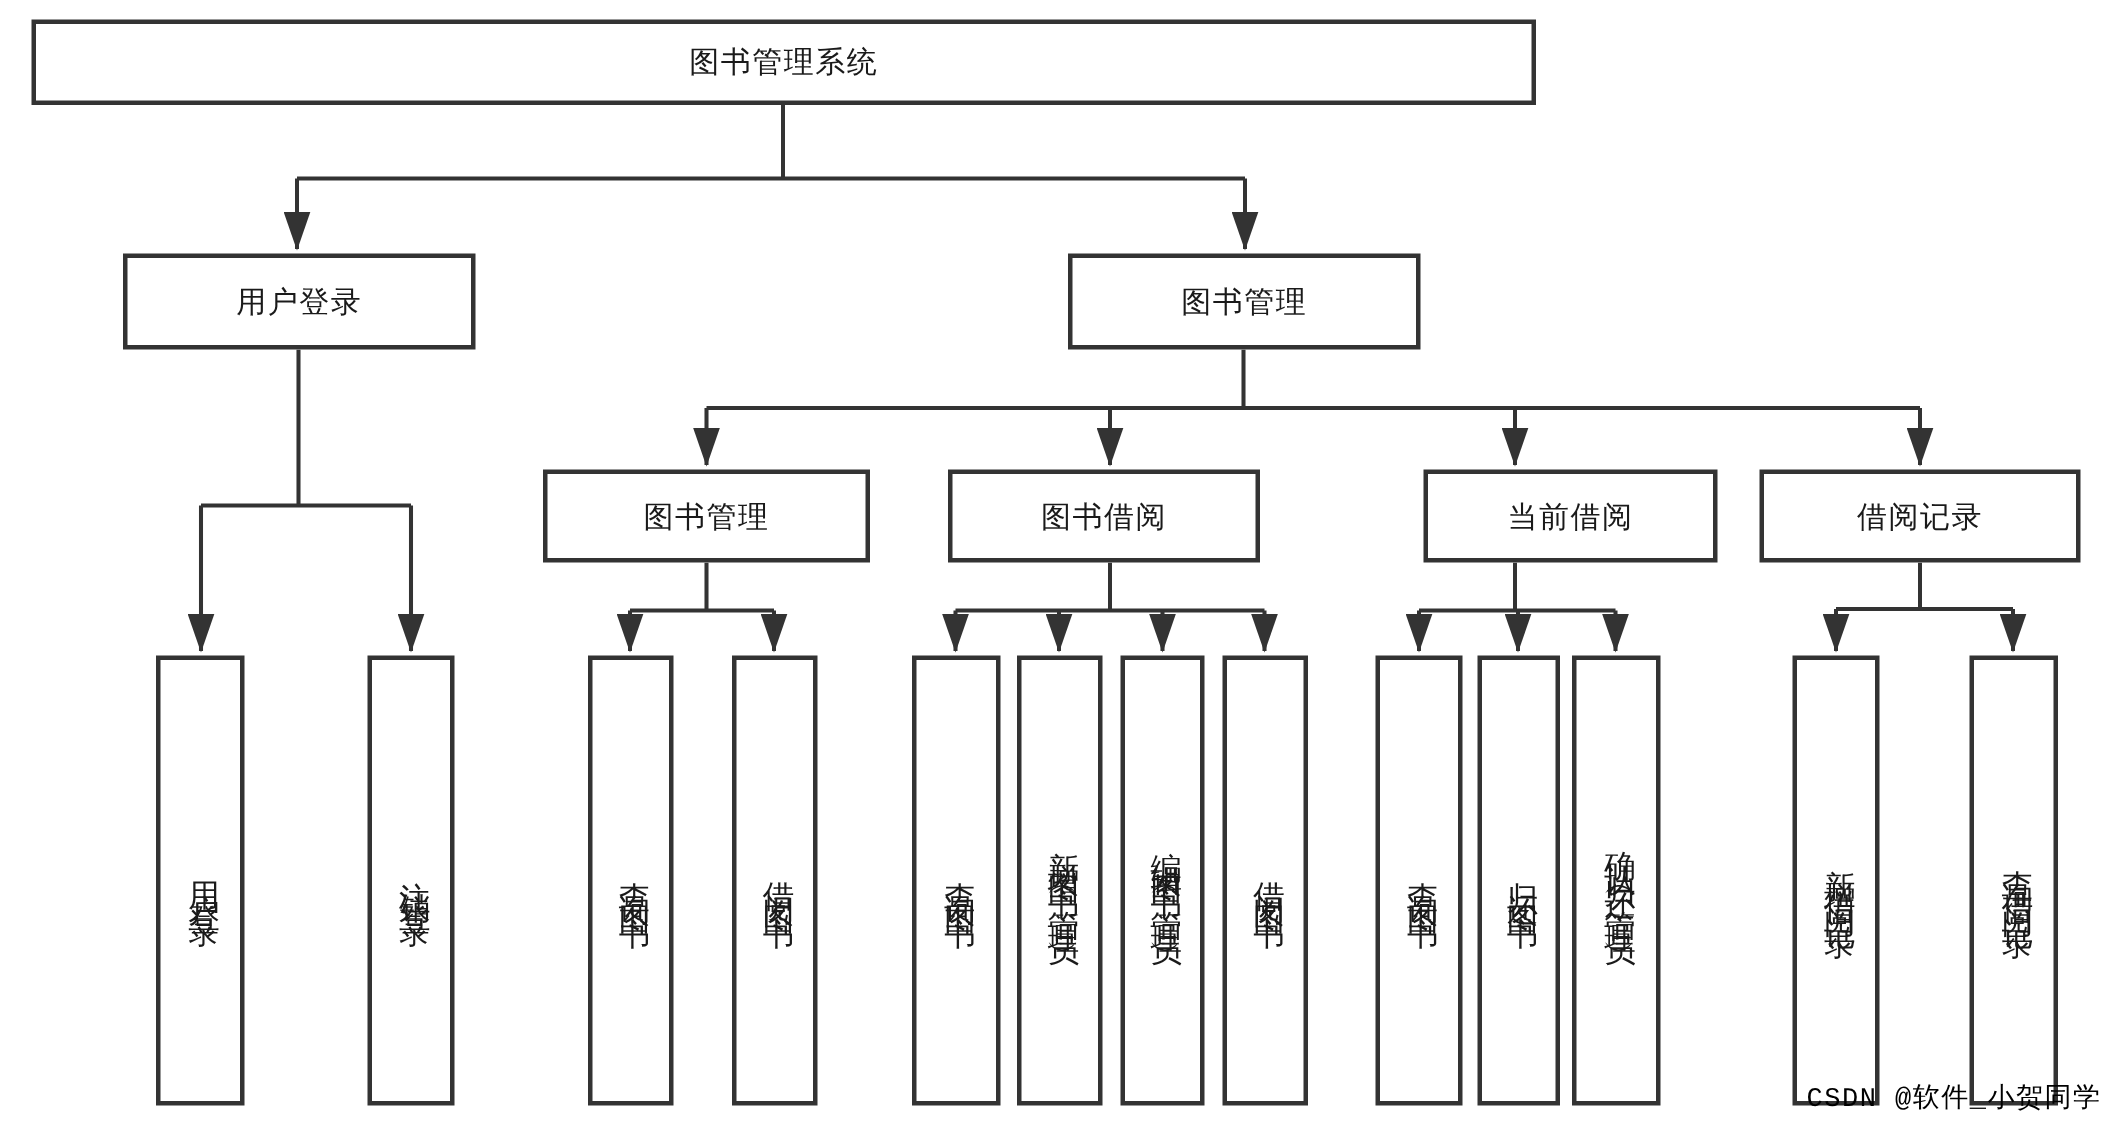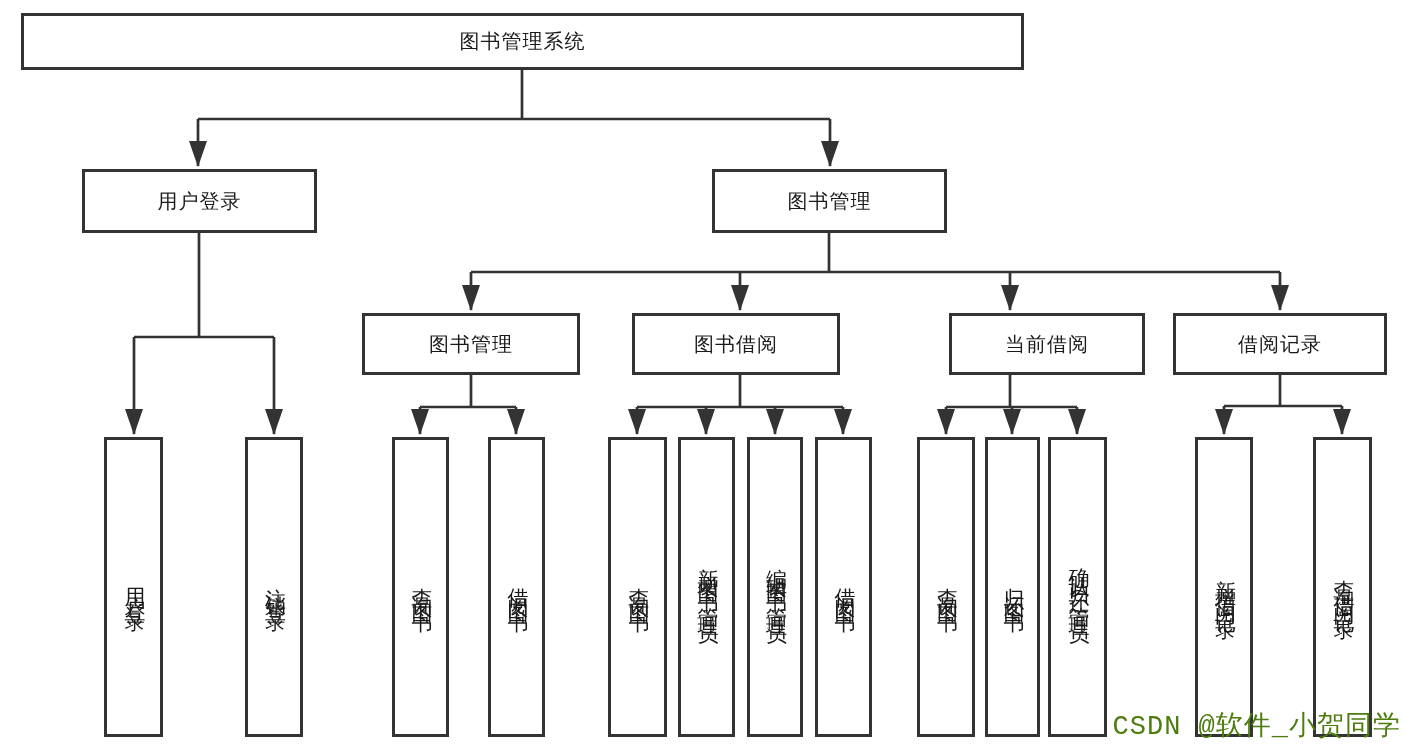--- a/index.html
+++ b/index.html
@@ -60,22 +60,22 @@
   .l-c4 { left: 815px;  width: 57px; }
   .l-d1 { left: 917px;  width: 58px; }
   .l-d2 { left: 985px;  width: 55px; }
   .l-d3 { left: 1048px; width: 59px; }
   .l-e1 { left: 1195px; width: 58px; }
   .l-e2 { left: 1313px; width: 59px; }
   #watermark {
     position: absolute;
     right: 4px;
     bottom: 4px;
-    font-size: 27px;
-    color: #4d7c0f;
+    font-size: 18px;
+    color: #000000;
     letter-spacing: 1px;
     z-index: 5;
     white-space: nowrap;
   }
 </style>
 </head>
 <body>
 
 <div id="stage">
 

